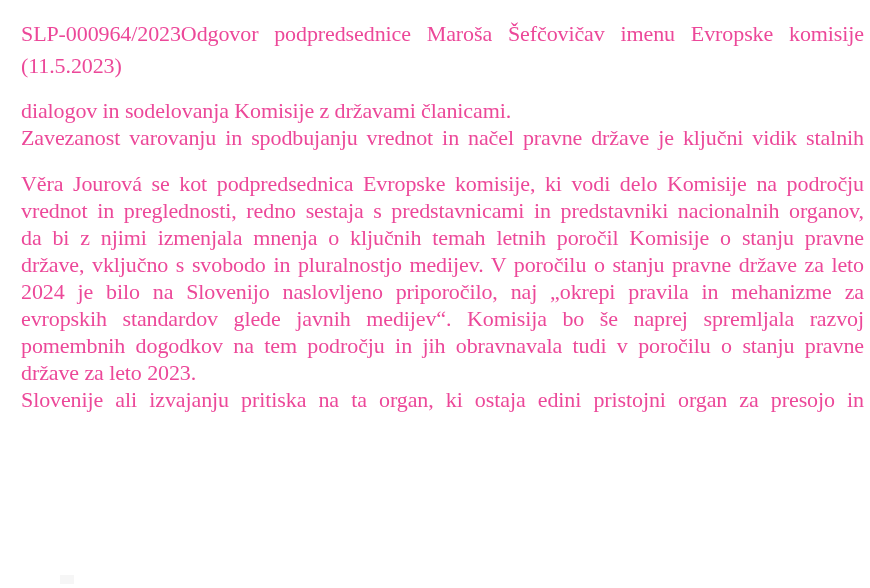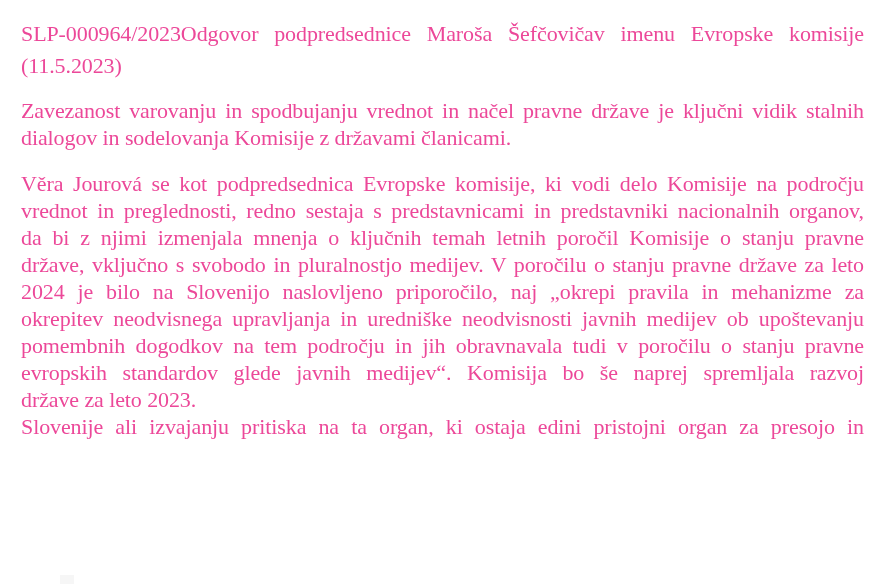--- a/index.html
+++ b/index.html
@@ -62,33 +62,32 @@
 <body>
 
 <div class="doc">
 
   <div class="header">
     <div class="line justify">SLP-000964/2023Odgovor podpredsednice Maroša Šefčovičav imenu Evropske komisije</div>
     <div class="line left">(11.5.2023)</div>
   </div>
 
   <div class="p1">
+    <div class="line left">dialogov in sodelovanja Komisije z državami članicami.</div>
     <div class="line justify">Zavezanost varovanju in spodbujanju vrednot in načel pravne države je ključni vidik stalnih</div>
-    <div class="line left">dialogov in sodelovanja Komisije z državami članicami.</div>
   </div>
 
   <div class="p2">
     <div class="line justify">Věra Jourová se kot podpredsednica Evropske komisije, ki vodi delo Komisije na področju</div>
     <div class="line justify">vrednot in preglednosti, redno sestaja s predstavnicami in predstavniki nacionalnih organov,</div>
     <div class="line justify">da bi z njimi izmenjala mnenja o ključnih temah letnih poročil Komisije o stanju pravne</div>
     <div class="line justify">države, vključno s svobodo in pluralnostjo medijev. V poročilu o stanju pravne države za leto</div>
     <div class="line justify">2024 je bilo na Slovenijo naslovljeno priporočilo, naj „okrepi pravila in mehanizme za</div>
-    <div class="line justify">okrepitev neodvisnega upravljanja in uredniške neodvisnosti javnih medijev ob upoštevanju</div>
+    <div class="line justify">evropskih standardov glede javnih medijev“. Komisija bo še naprej spremljala razvoj</div>
     <div class="line justify">pomembnih dogodkov na tem področju in jih obravnavala tudi v poročilu o stanju pravne</div>
-    <div class="line justify">evropskih standardov glede javnih medijev“. Komisija bo še naprej spremljala razvoj</div>
     <div class="line left">države za leto 2023.</div>
   </div>
 
   <div class="p3">
     <div class="line justify">Slovenije ali izvajanju pritiska na ta organ, ki ostaja edini pristojni organ za presojo in</div>
   </div>
 
 </div>
 
 <div class="footnote-mark"></div>

